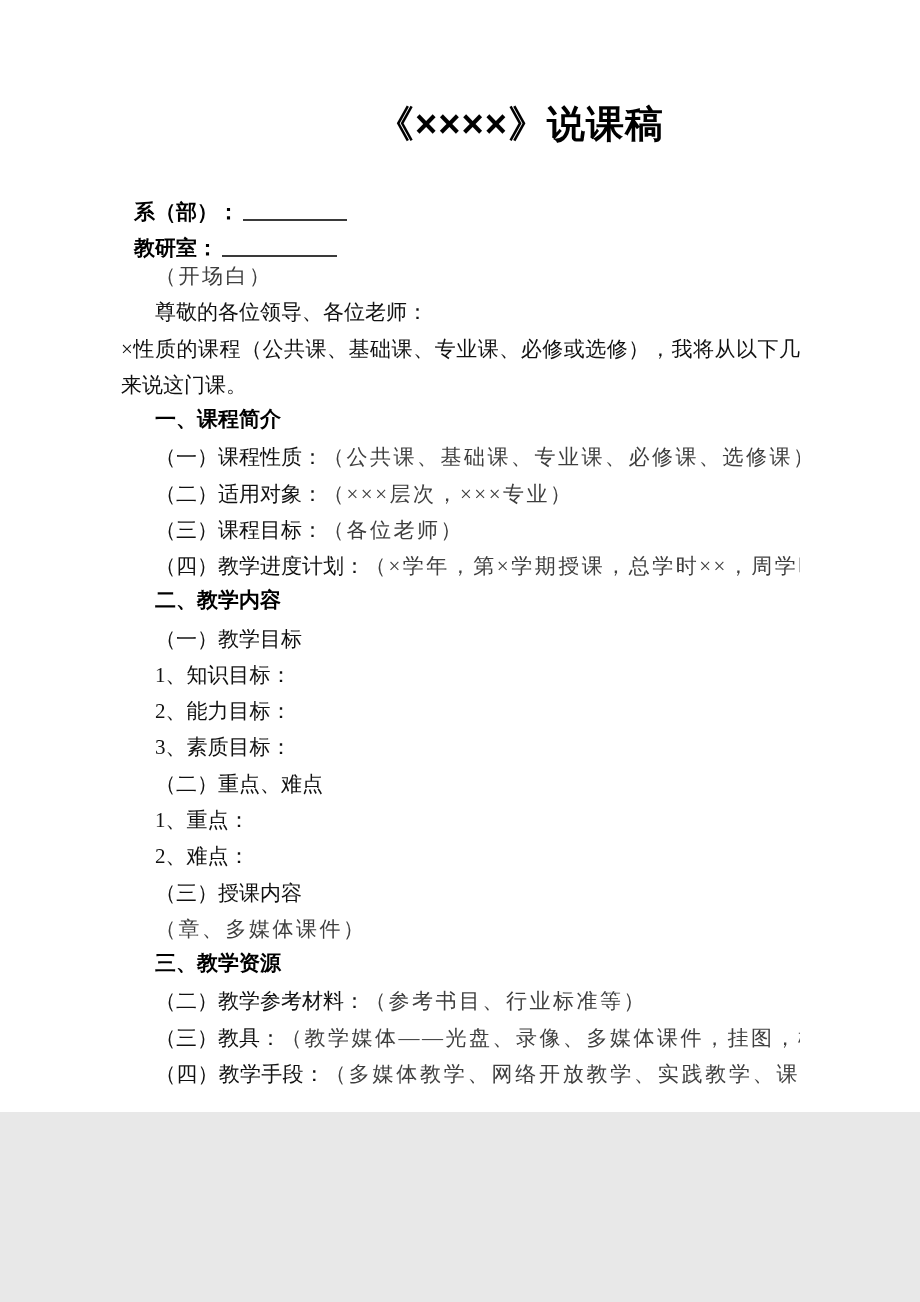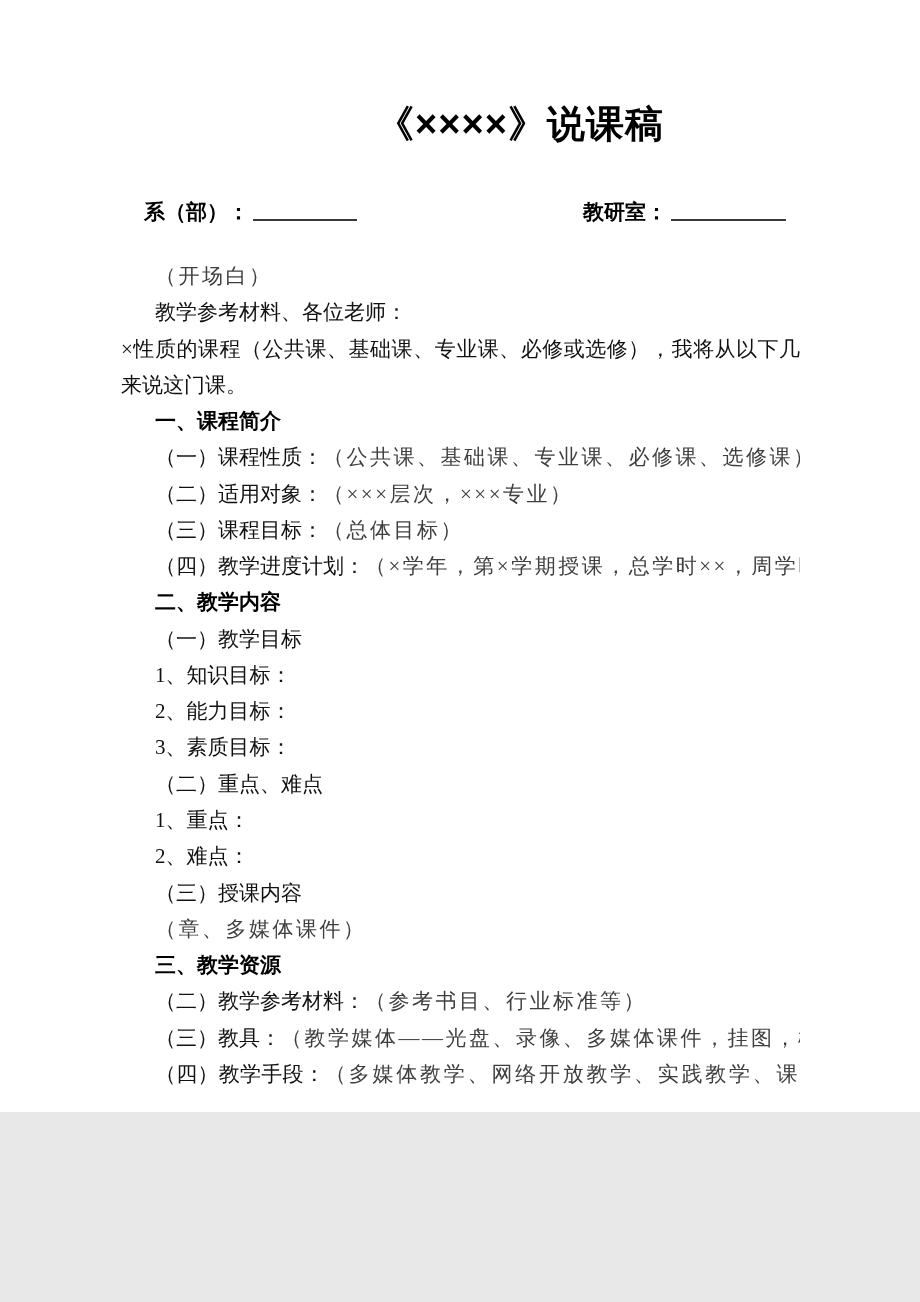--- a/index.html
+++ b/index.html
@@ -18,25 +18,26 @@
     padding-left:120px;               
     text-align:center;
     font-family:"Liberation Sans","DejaVu Sans",sans-serif;
     font-weight:700;
     font-size:38px; line-height:48px;
     letter-spacing:1px;
     color:#000000;
   }
   
   .fields {
-    position:absolute; top:194px; left:117px; width:679px;
+    position:absolute; top:194px; left:107px; width:679px;
     display:flex; justify-content:space-between;
     padding:0 10px 0 27px; box-sizing:border-box;
     font-weight:700; font-size:21px; line-height:36px;
     color:#000000;
+    flex-direction:column;
   }
   .field { white-space:nowrap; }
   .blank {
     display:inline-block;
     border-bottom:2px solid #3a3a3a;
     height:20px;
     transform:translateY(2px);
     margin-left:4px;
   }
   
@@ -44,21 +45,21 @@
     position:absolute; top:258px; left:121px; width:679px;
     font-size:21px;
   }
   .line {
     height:36.28px; line-height:36.28px;
     white-space:nowrap; overflow:hidden;
   }
   .indent { padding-left:34px; }
   .fill { text-align:justify; text-align-last:justify; white-space:normal; }
   .h {
-    font-family:Liberation Sans, sans-serif;
+    font-family:Liberation Mono, monospace;
     font-weight:700; font-size:21px;
     color:#000000;
   }
   .kai {                               
     letter-spacing:2.5px;
     color:#2e2e2e;
     opacity:.92;
   }
 </style>
 </head>
@@ -72,28 +73,28 @@
     <span class="field">
       <span>系（部）：</span><span class="blank" style="width:104px"></span>
     </span>
     <span class="field">
       <span>教研室：</span><span class="blank" style="width:115px"></span>
     </span>
   </div>
 
   <div class="body">
     <div class="line indent kai">（开场白）</div>
-    <div class="line indent">教学参考材料、各位老师：</div>
+    <div class="line indent">尊敬的各位领导、各位老师：</div>
     <div class="line fill">×性质的课程（公共课、基础课、专业课、必修或选修），我将从以下几个个方面</div>
     <div class="line">来说这门课。</div>
 
     <div class="line indent h">一、课程简介</div>
     <div class="line indent"><span>（一）课程性质：</span><span class="kai">（公共课、基础课、专业课、必修课、选修课）</span></div>
     <div class="line indent"><span>（二）适用对象：</span><span class="kai">（×××层次，×××专业）</span></div>
-    <div class="line indent"><span>（三）课程目标：</span><span class="kai">（总体目标）</span></div>
+    <div class="line indent"><span>（三）课程目标：</span><span class="kai">（各位老师）</span></div>
     <div class="line indent"><span>（四）教学进度计划：</span><span class="kai">（×学年，第×学期授课，总学时××，周学时×节）</span></div>
 
     <div class="line indent h">二、教学内容</div>
     <div class="line indent">（一）教学目标</div>
     <div class="line indent">1、知识目标：</div>
     <div class="line indent">2、能力目标：</div>
     <div class="line indent">3、素质目标：</div>
     <div class="line indent">（二）重点、难点</div>
     <div class="line indent">1、重点：</div>
     <div class="line indent">2、难点：</div>

